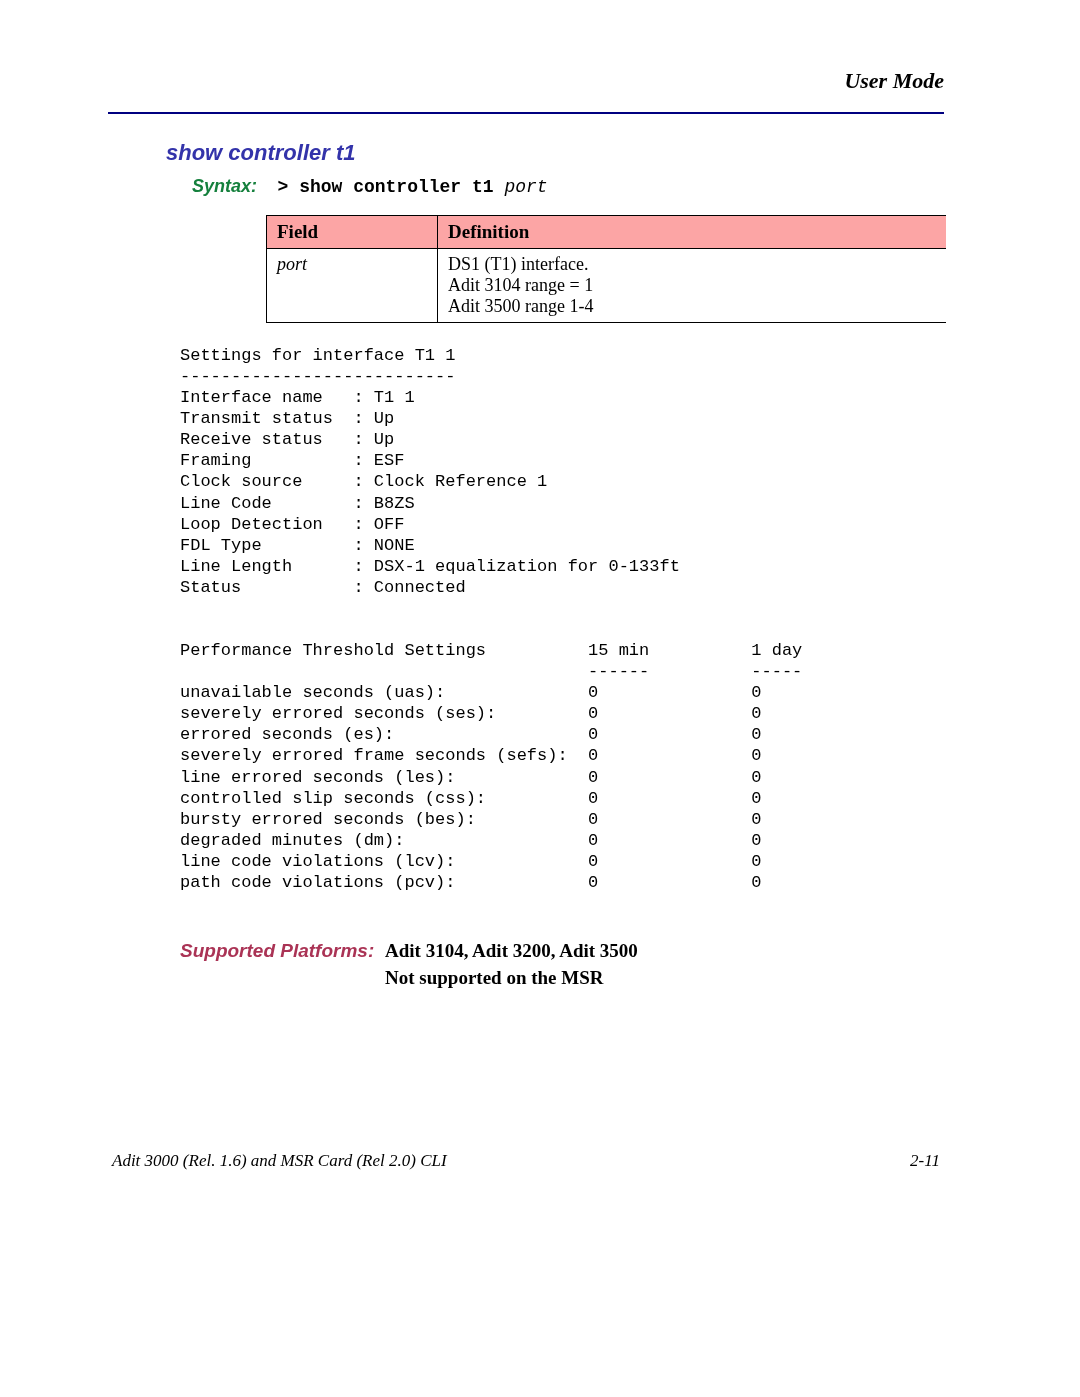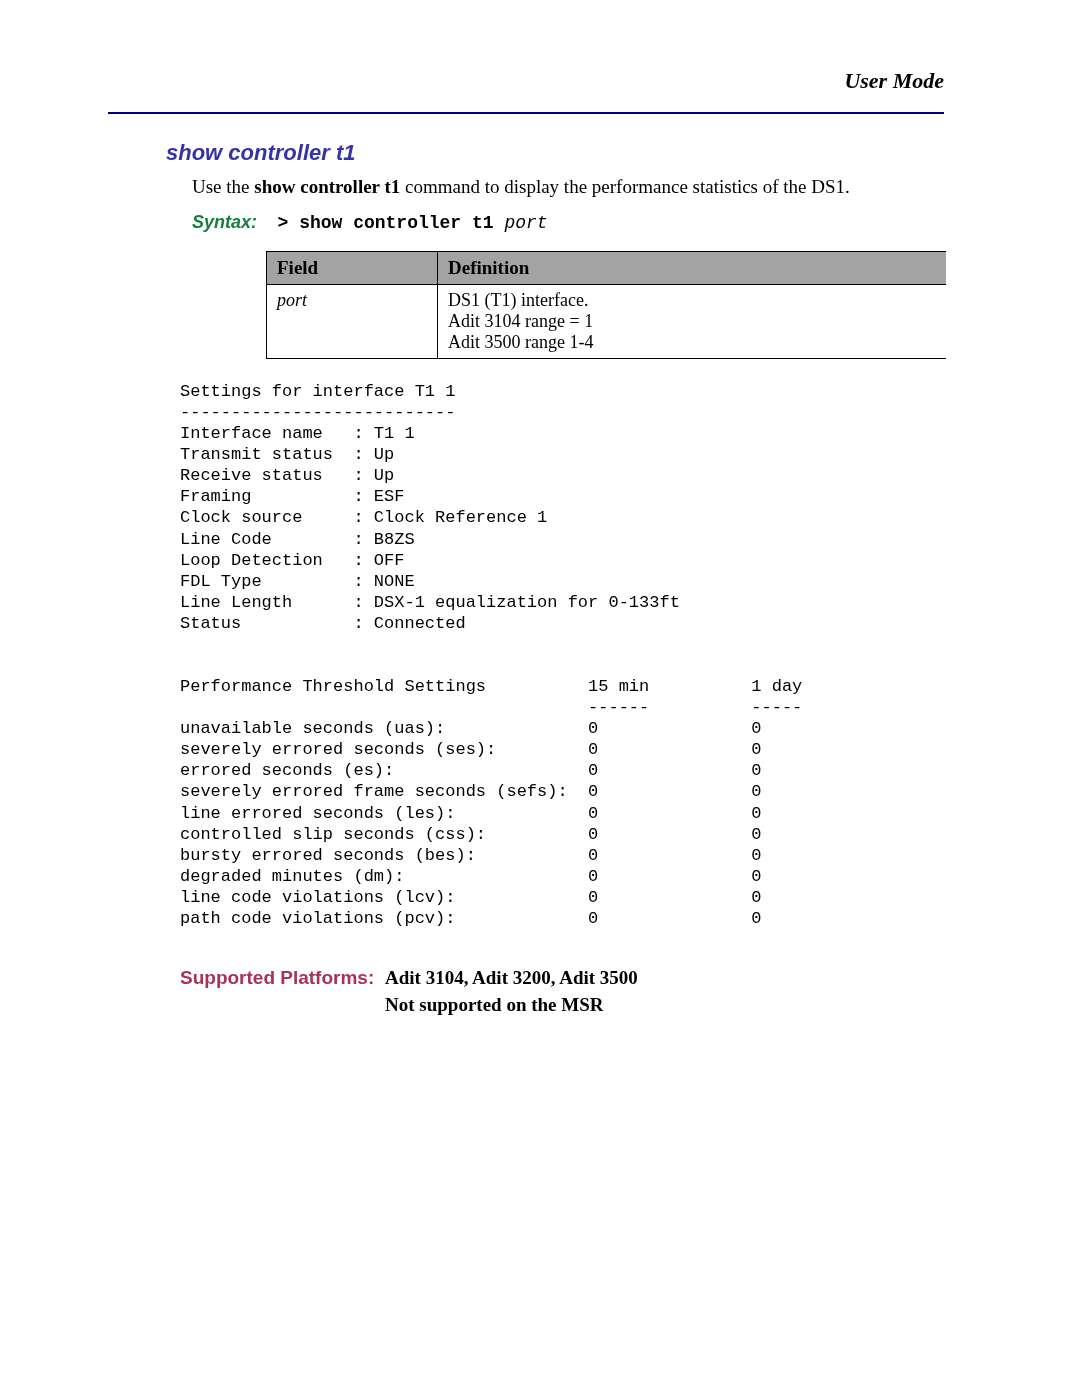--- a/index.html
+++ b/index.html
@@ -56,21 +56,21 @@
   }
   .monob { font-family: "Courier New", Courier, monospace; font-weight: bold; font-size: 18px; }
   .monoi { font-family: "Courier New", Courier, monospace; font-style: italic; font-size: 18px; }
   .param-table {
     margin-left: 100px;
     border-collapse: collapse;
     width: 680px;
     margin-bottom: 22px;
   }
   .param-table th {
-    background: #a3a3a3;
+    background: #fca5a5;
     text-align: left;
     font-size: 19px;
     padding: 5px 10px;
     border-top: 1px solid #000;
     border-bottom: 1px solid #000;
     font-family: "Times New Roman", serif;
   }
   .param-table th.first, .param-table td.first {
     border-left: 1px solid #000;
     border-right: 1px solid #000;
@@ -93,31 +93,32 @@
     font-weight: bold;
     font-style: italic;
     margin-right: 8px;
   }
   .cli-block {
     font-family: "Courier New", Courier, monospace;
     font-size: 17px;
     white-space: pre;
     line-height: 1.24;
     margin-left: 14px;
-    margin-bottom: 36px;
+    margin-bottom: 45px;
   }
   .supported-row {
     margin-left: 14px;
     font-size: 19px;
     line-height: 1.4;
   }
   .label-supported {
     color: #aa3355;
     font-family: Arial, Helvetica, sans-serif;
     font-weight: bold;
+    font-style: italic;
     margin-right: 6px;
   }
   .footer {
     display: flex;
     justify-content: space-between;
     font-style: italic;
     font-size: 17px;
     margin-top: 160px;
     padding: 0 4px;
   }
@@ -127,23 +128,20 @@
 
 <div class="page">
 
   <div class="header-row">User Mode</div>
   <hr class="hr">
 
   <div class="content">
 
     <div class="title">show controller t1</div>
 
-    <p class="intro">
-      <span>Use the </span><span class="bold">show controller t1</span><span> command to display the performance statistics of the DS1.</span>
-    </p>
 
     <div class="syntax-row">
       <span class="label-syntax">Syntax:</span>
       <span class="monob">&gt; </span><span class="monob">show controller t1 </span><span class="monoi">port</span>
     </div>
 
     <table class="param-table">
       <tbody>
           <tr>
         <th class="first">Field</th>
@@ -190,14 +188,18 @@
 
     <div class="supported-row">
       <span class="label-supported">Supported Platforms:</span>
       <span class="bold">Adit 3104, Adit 3200, Adit 3500</span><br>
       <span style="visibility:hidden" class="label-supported">Supported Platforms:</span>
       <span class="bold">Not supported on the MSR</span>
     </div>
 
   </div>
 
+  <div class="footer">
+    <span>Adit 3000 (Rel. 1.6) and MSR Card (Rel 2.0) CLI</span>
+    <span>2-11</span>
+  </div>
 
 </div>
 
 </body></html>

